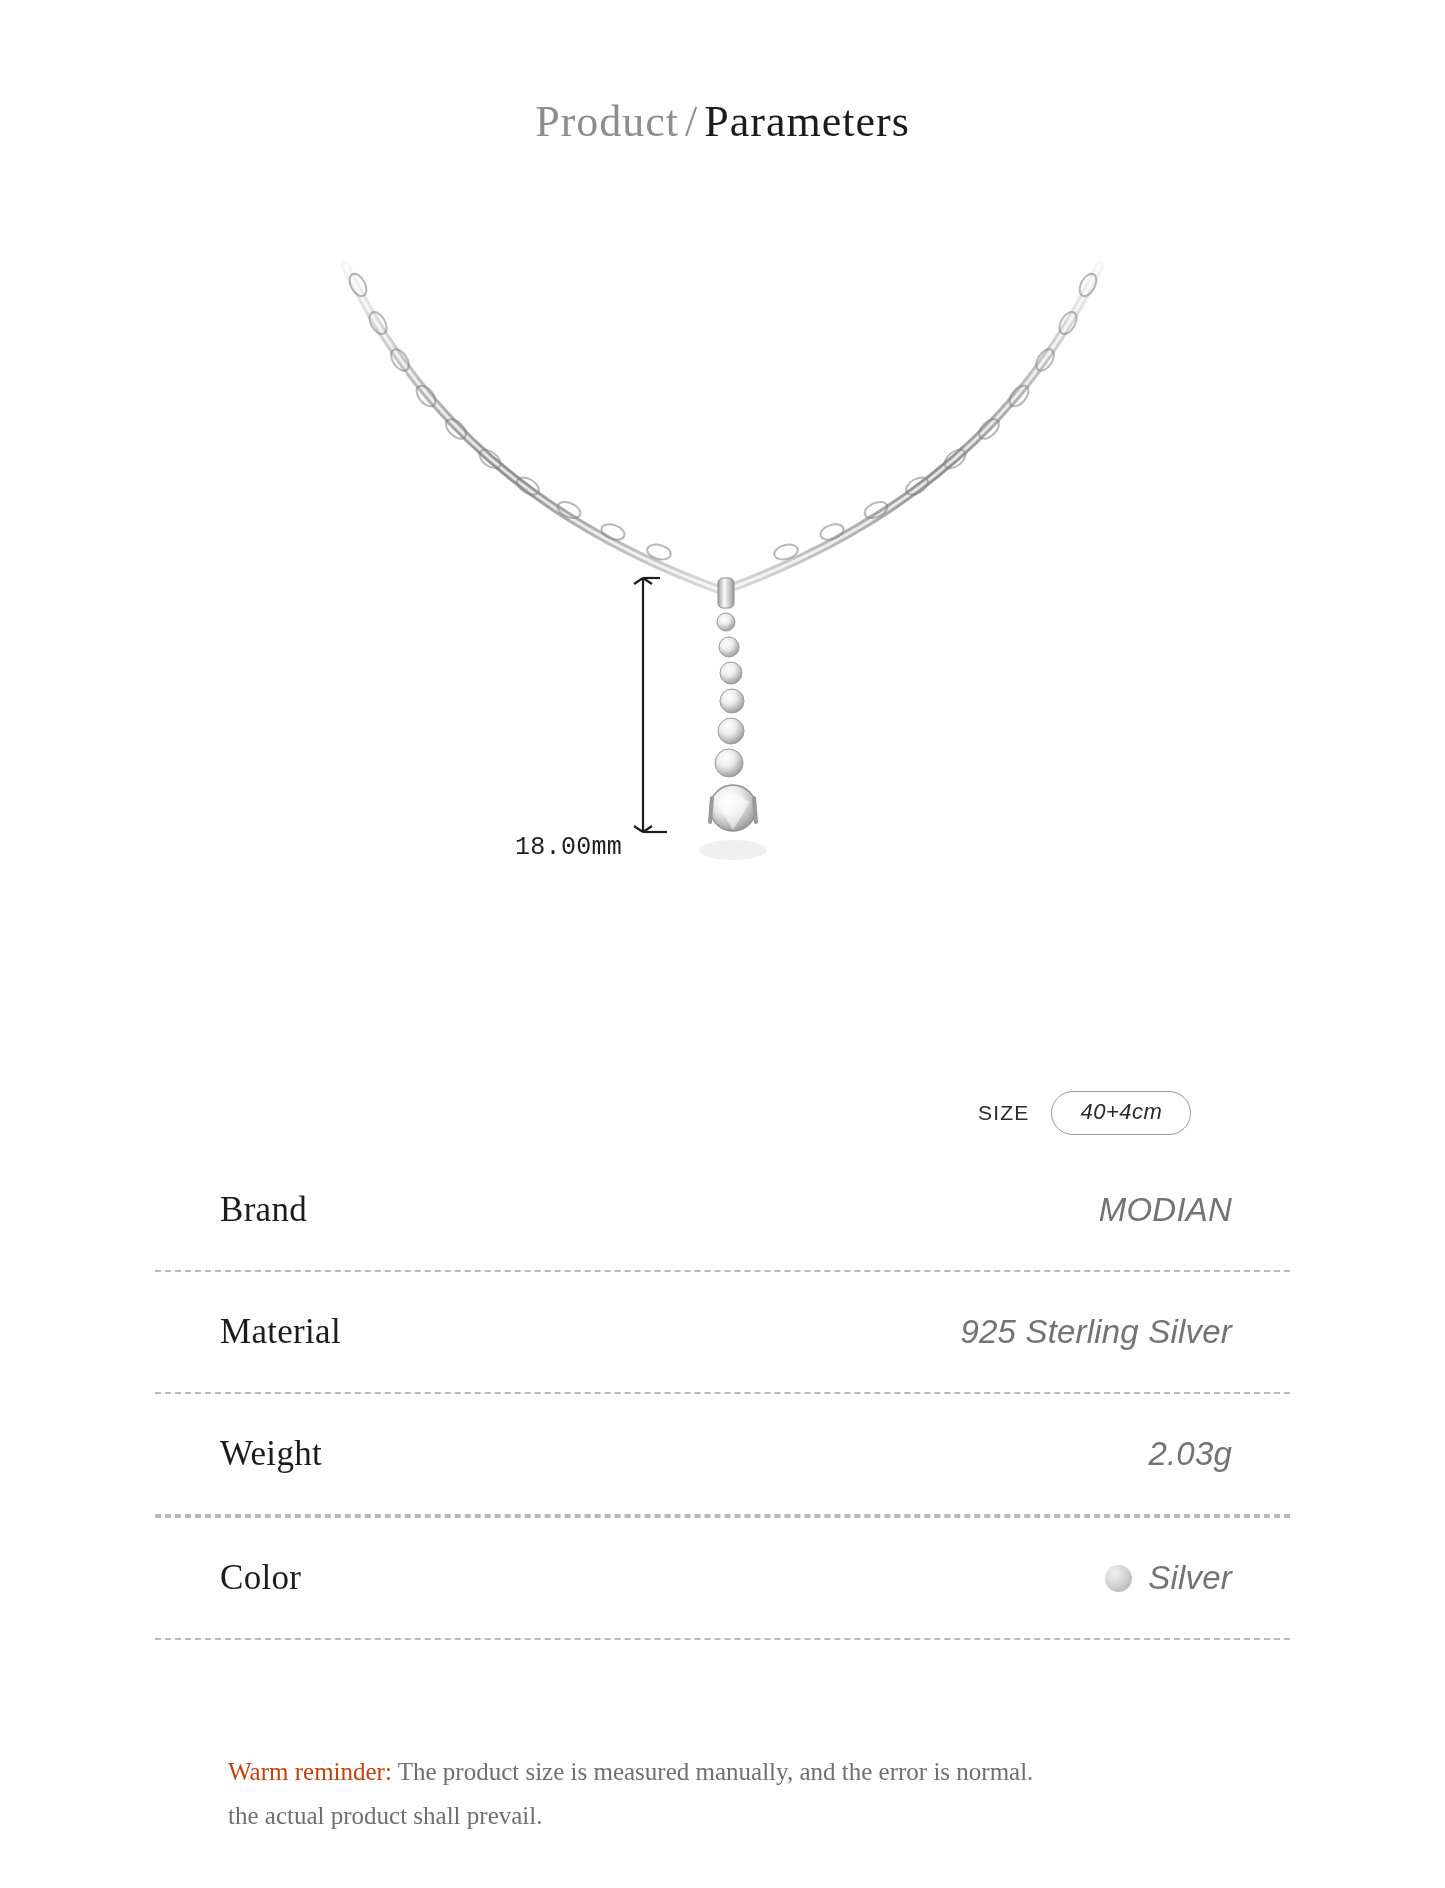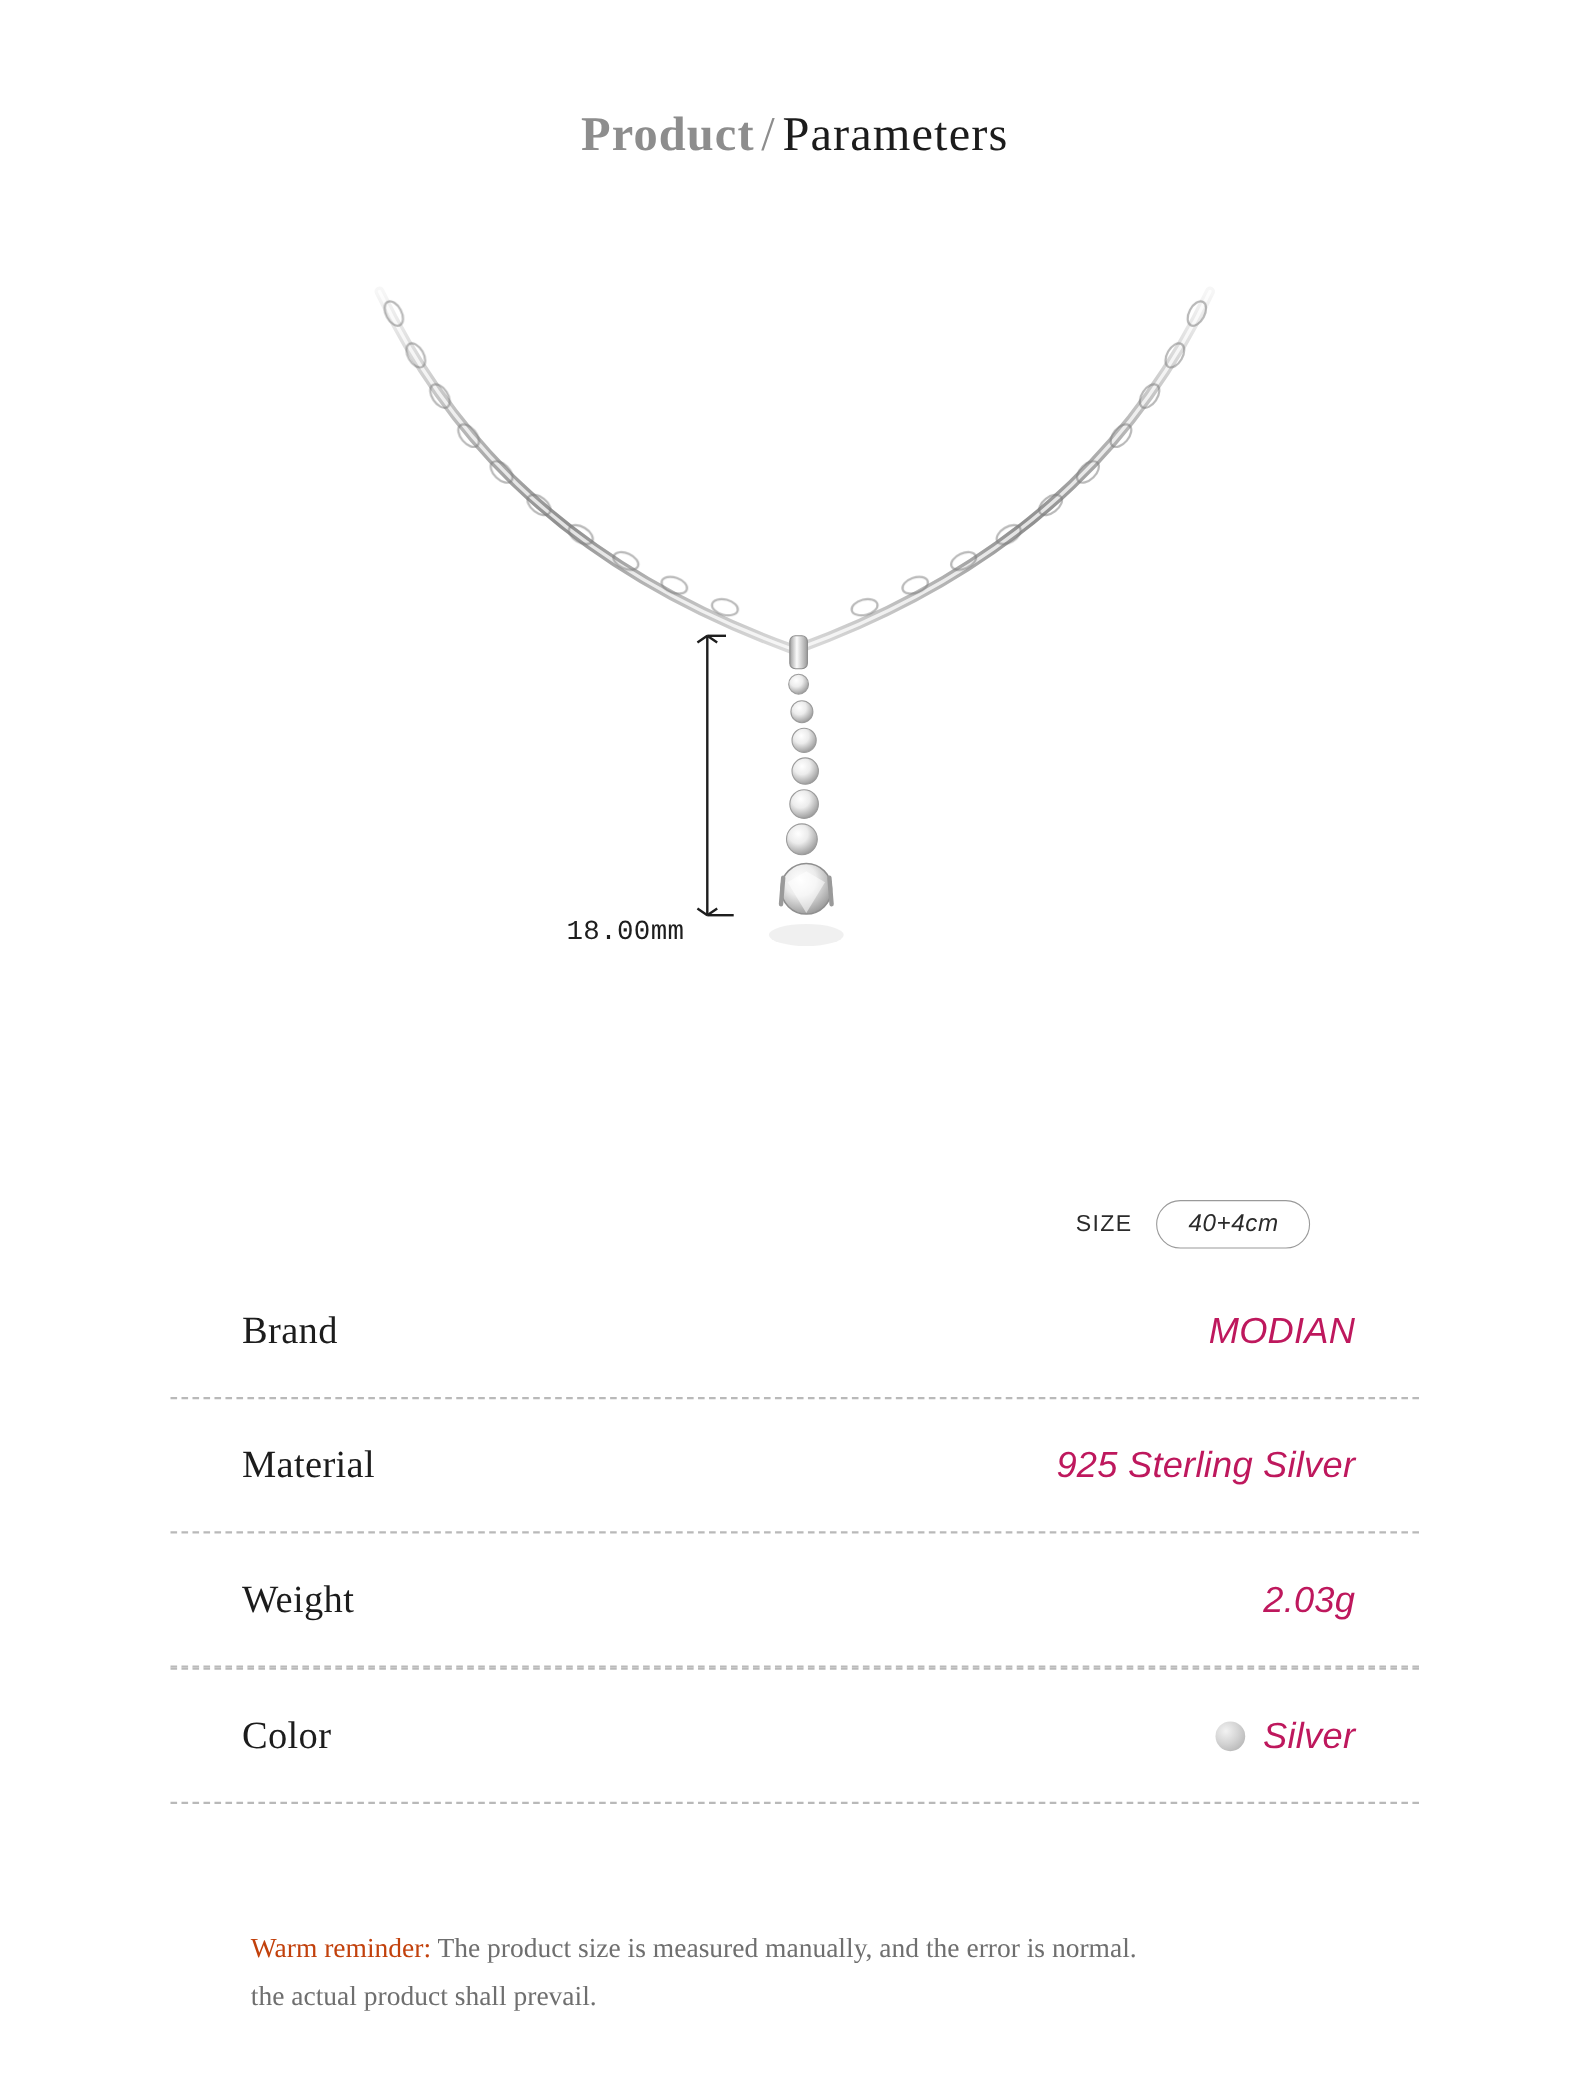--- a/index.html
+++ b/index.html
@@ -21,21 +21,21 @@
     position: absolute;
     top: 96px;
     left: 0;
     width: 100%;
     text-align: center;
     font-family: "Liberation Serif", serif;
     font-size: 44px;
     letter-spacing: 1px;
     white-space: nowrap;
   }
-  .title .light { color: #8d8d8d; font-weight: 700; text-align: right; }
+  .title .light { color: #8d8d8d; font-weight: 400; text-align: right; }
   .title .sep   { color: #8d8d8d; font-weight: 300; margin: 0 6px; }
   .title .dark  { color: #1c1c1c; text-align: right; }
 
   
   .product-area {
     position: absolute;
     top: 210px;
     left: 0;
     width: 1445px;
     height: 700px;
@@ -100,21 +100,21 @@
     font-family: "Liberation Serif", serif;
     font-size: 35px;
     color: #1c1c1c;
     letter-spacing: 0.3px;
     text-align: right;
   }
   .spec-val {
     font-family: "Liberation Sans", sans-serif;
     font-style: italic;
     font-size: 33px;
-    color: #be185d;
+    color: #737373;
     letter-spacing: 0.2px;
     display: flex;
     align-items: center;
     gap: 16px;
   }
   .spec-val.small { font-size: 29px; }
   .divider {
     border-top: 2px dashed #b9b9b9;
     width: 100%;
   }

